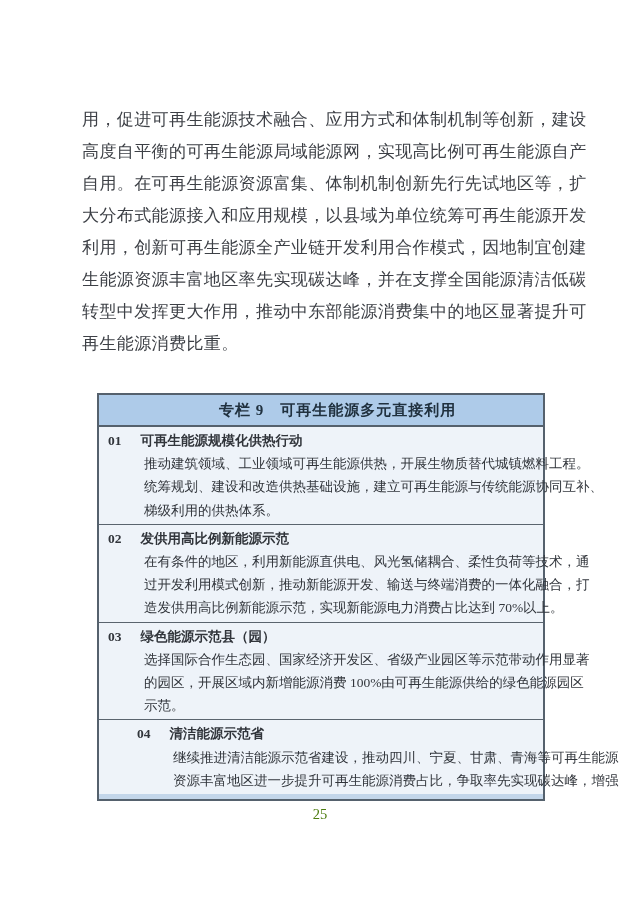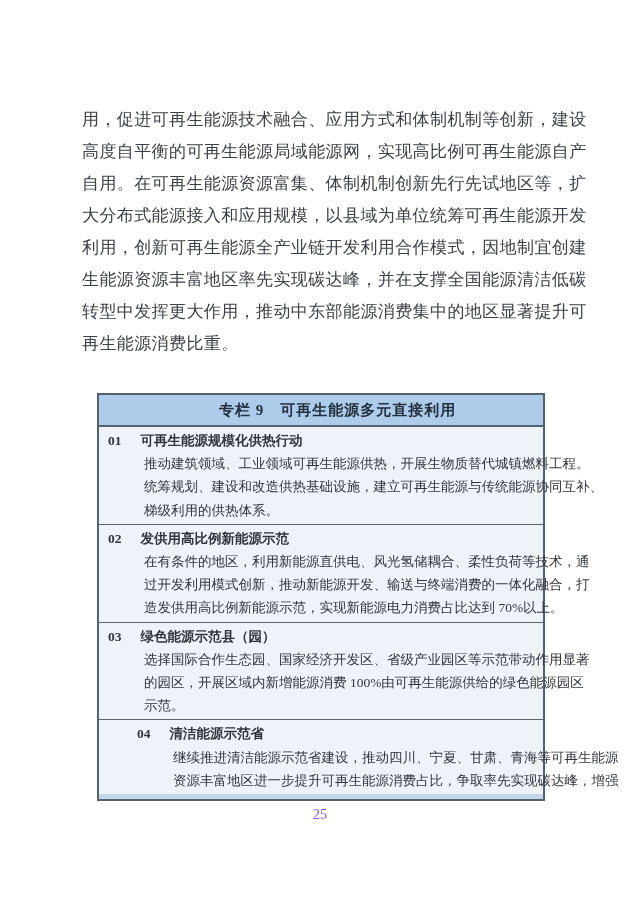--- a/index.html
+++ b/index.html
@@ -35,21 +35,21 @@
   .cline {
     margin-left:36px; line-height:23.2px; white-space:nowrap;
     text-align:justify; text-align-last:justify;
   }
   .cline.last { text-align-last:left; }
   .bottom-strip { height:5px; background:#c3d6ea; }
 
   
   .page-num {
     position:absolute; top:806px; left:0; width:100%;
-    text-align:center; font-size:14.5px; color:#8b5cf6;
+    text-align:center; font-size:14.5px; color:#4d7c0f;
   }
 </style>
 </head>
 <body>
 
 <div class="page">
 
   <div class="paragraph">
     <div class="pline">用，促进可再生能源技术融合、应用方式和体制机制等创新，建设</div>
     <div class="pline">高度自平衡的可再生能源局域能源网，实现高比例可再生能源自产</div>

